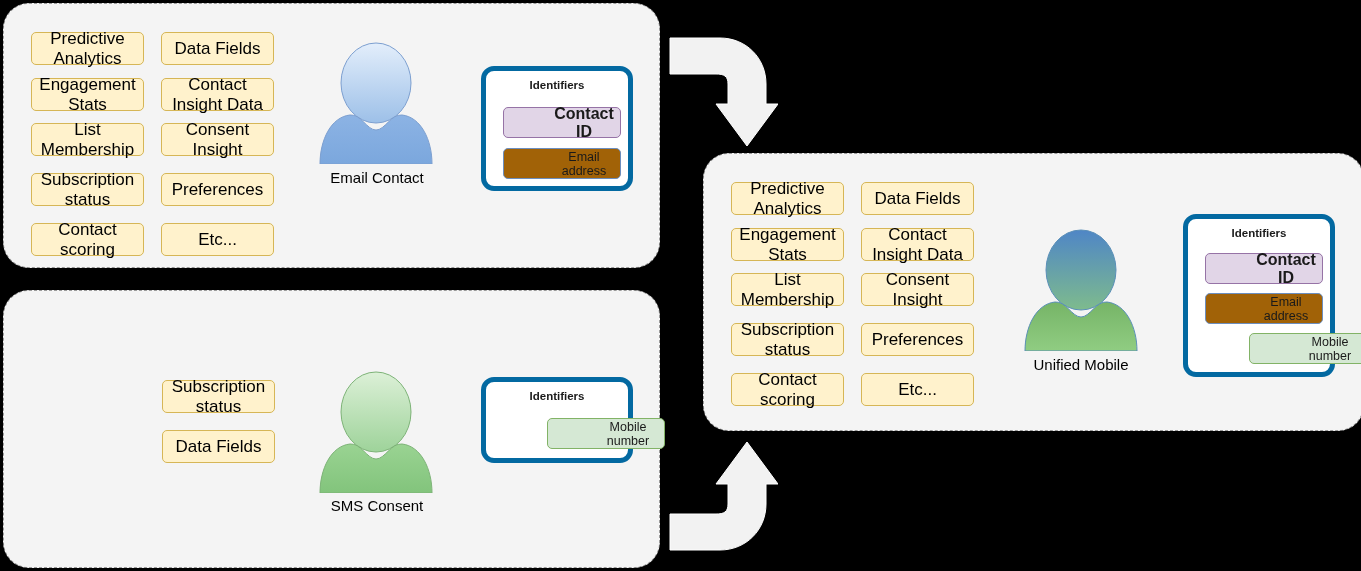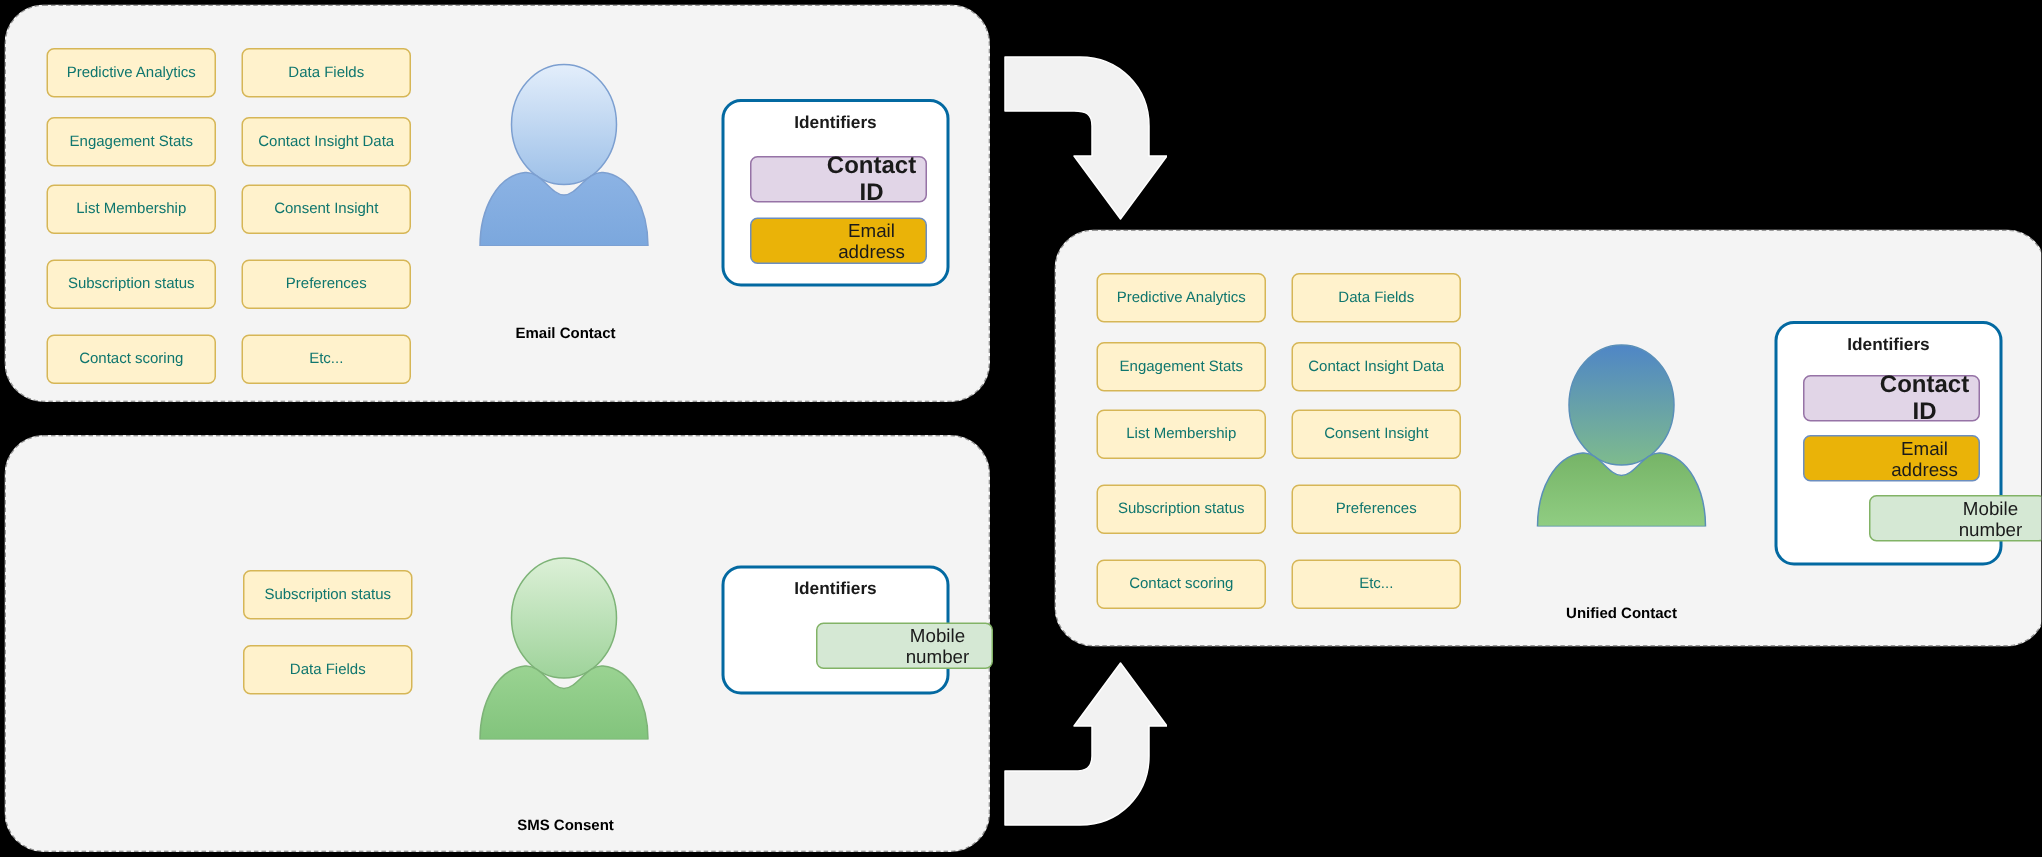--- a/index.html
+++ b/index.html
@@ -25,36 +25,36 @@
     box-sizing: border-box;
   }
 
   
   .chip {
     position: absolute;
     box-sizing: border-box;
     background: #fff2cc;
     border: 1px solid #d6b656;
     border-radius: 5px;
-    color: #0f766e;
-    font-size: 10px;
+    color: #000000;
+    font-size: 17px;
     line-height: 1.12;
     display: flex;
     align-items: center;
     justify-content: center;
     text-align: center;
     padding: 0 3px;
   }
 
   
   .id-card {
     position: absolute;
     box-sizing: border-box;
     background: #ffffff;
-    border: 2px solid #0369a1;
+    border: 5px solid #0369a1;
     border-radius: 13px;
   }
   .id-title {
     position: absolute;
     left: 0; right: 0;
     top: 8px;
     text-align: center;
     font-size: 11.5px;
     font-weight: bold;
     color: #1a1a1a;
@@ -71,42 +71,41 @@
     color: #1a1a1a;
     padding-left: 44px;
   }
   .id-chip.purple {
     background: #e1d5e7;
     border: 1px solid #9673a6;
     font-size: 16px;
     font-weight: bold;
   }
   .id-chip.blue {
-    background: #eab308;
+    background: #a16207;
     border: 1px solid #6c8ebf;
     text-align: center;
   }
   .id-chip.green {
     background: #d5e8d4;
     border: 1px solid #82b366;
     margin-left: 44px;
   }
 
   
   .avatar {
     position: absolute;
   }
   .avatar-label {
     position: absolute;
     text-align: center;
-    font-size: 10px;
-    font-weight: bold;
+    font-size: 15px;
+    font-weight: normal;
     color: #000000;
     white-space: nowrap;
-    margin-top: 48px;
   }
 
   
   .arrow {
     position: absolute;
   }
 </style>
 </head>
 <body>
 
@@ -203,21 +202,21 @@
           </linearGradient>
           <linearGradient id="uniBody" x1="0" y1="0" x2="0" y2="1">
             <stop offset="0%" stop-color="#76b467"></stop>
             <stop offset="100%" stop-color="#90cd82"></stop>
           </linearGradient>
         </defs>
         <ellipse cx="59" cy="44" rx="35" ry="40" fill="url(#uniHead)" stroke="#5a8fb8" stroke-width="1"></ellipse>
         <path d="M3,125 C3,101 14,78 33,76 C44,75 50,91 59,91 C68,91 74,75 85,76 C104,78 115,101 115,125 Z" fill="url(#uniBody)" stroke="#5a8fb8" stroke-width="1"></path>
       </svg>
     </div>
-    <div class="avatar-label" style="left:297px; top:202px; width:160px;">Unified Contact</div>
+    <div class="avatar-label" style="left:297px; top:202px; width:160px;">Unified Mobile</div>
 
     <div class="id-card" style="left:479px; top:60px; width:152px; height:163px;">
       <div class="id-title">Identifiers</div>
       <div class="id-chip purple" style="left:17px; top:34px; width:118px; height:31px;">Contact ID</div>
       <div class="id-chip blue" style="left:17px; top:74px; width:118px; height:31px;">Email address</div>
       <div class="id-chip green" style="left:17px; top:114px; width:118px; height:31px;">Mobile number</div>
     </div>
   </div>
 
   <div class="arrow" style="left:668px; top:36px; width:110px; height:118px;">

